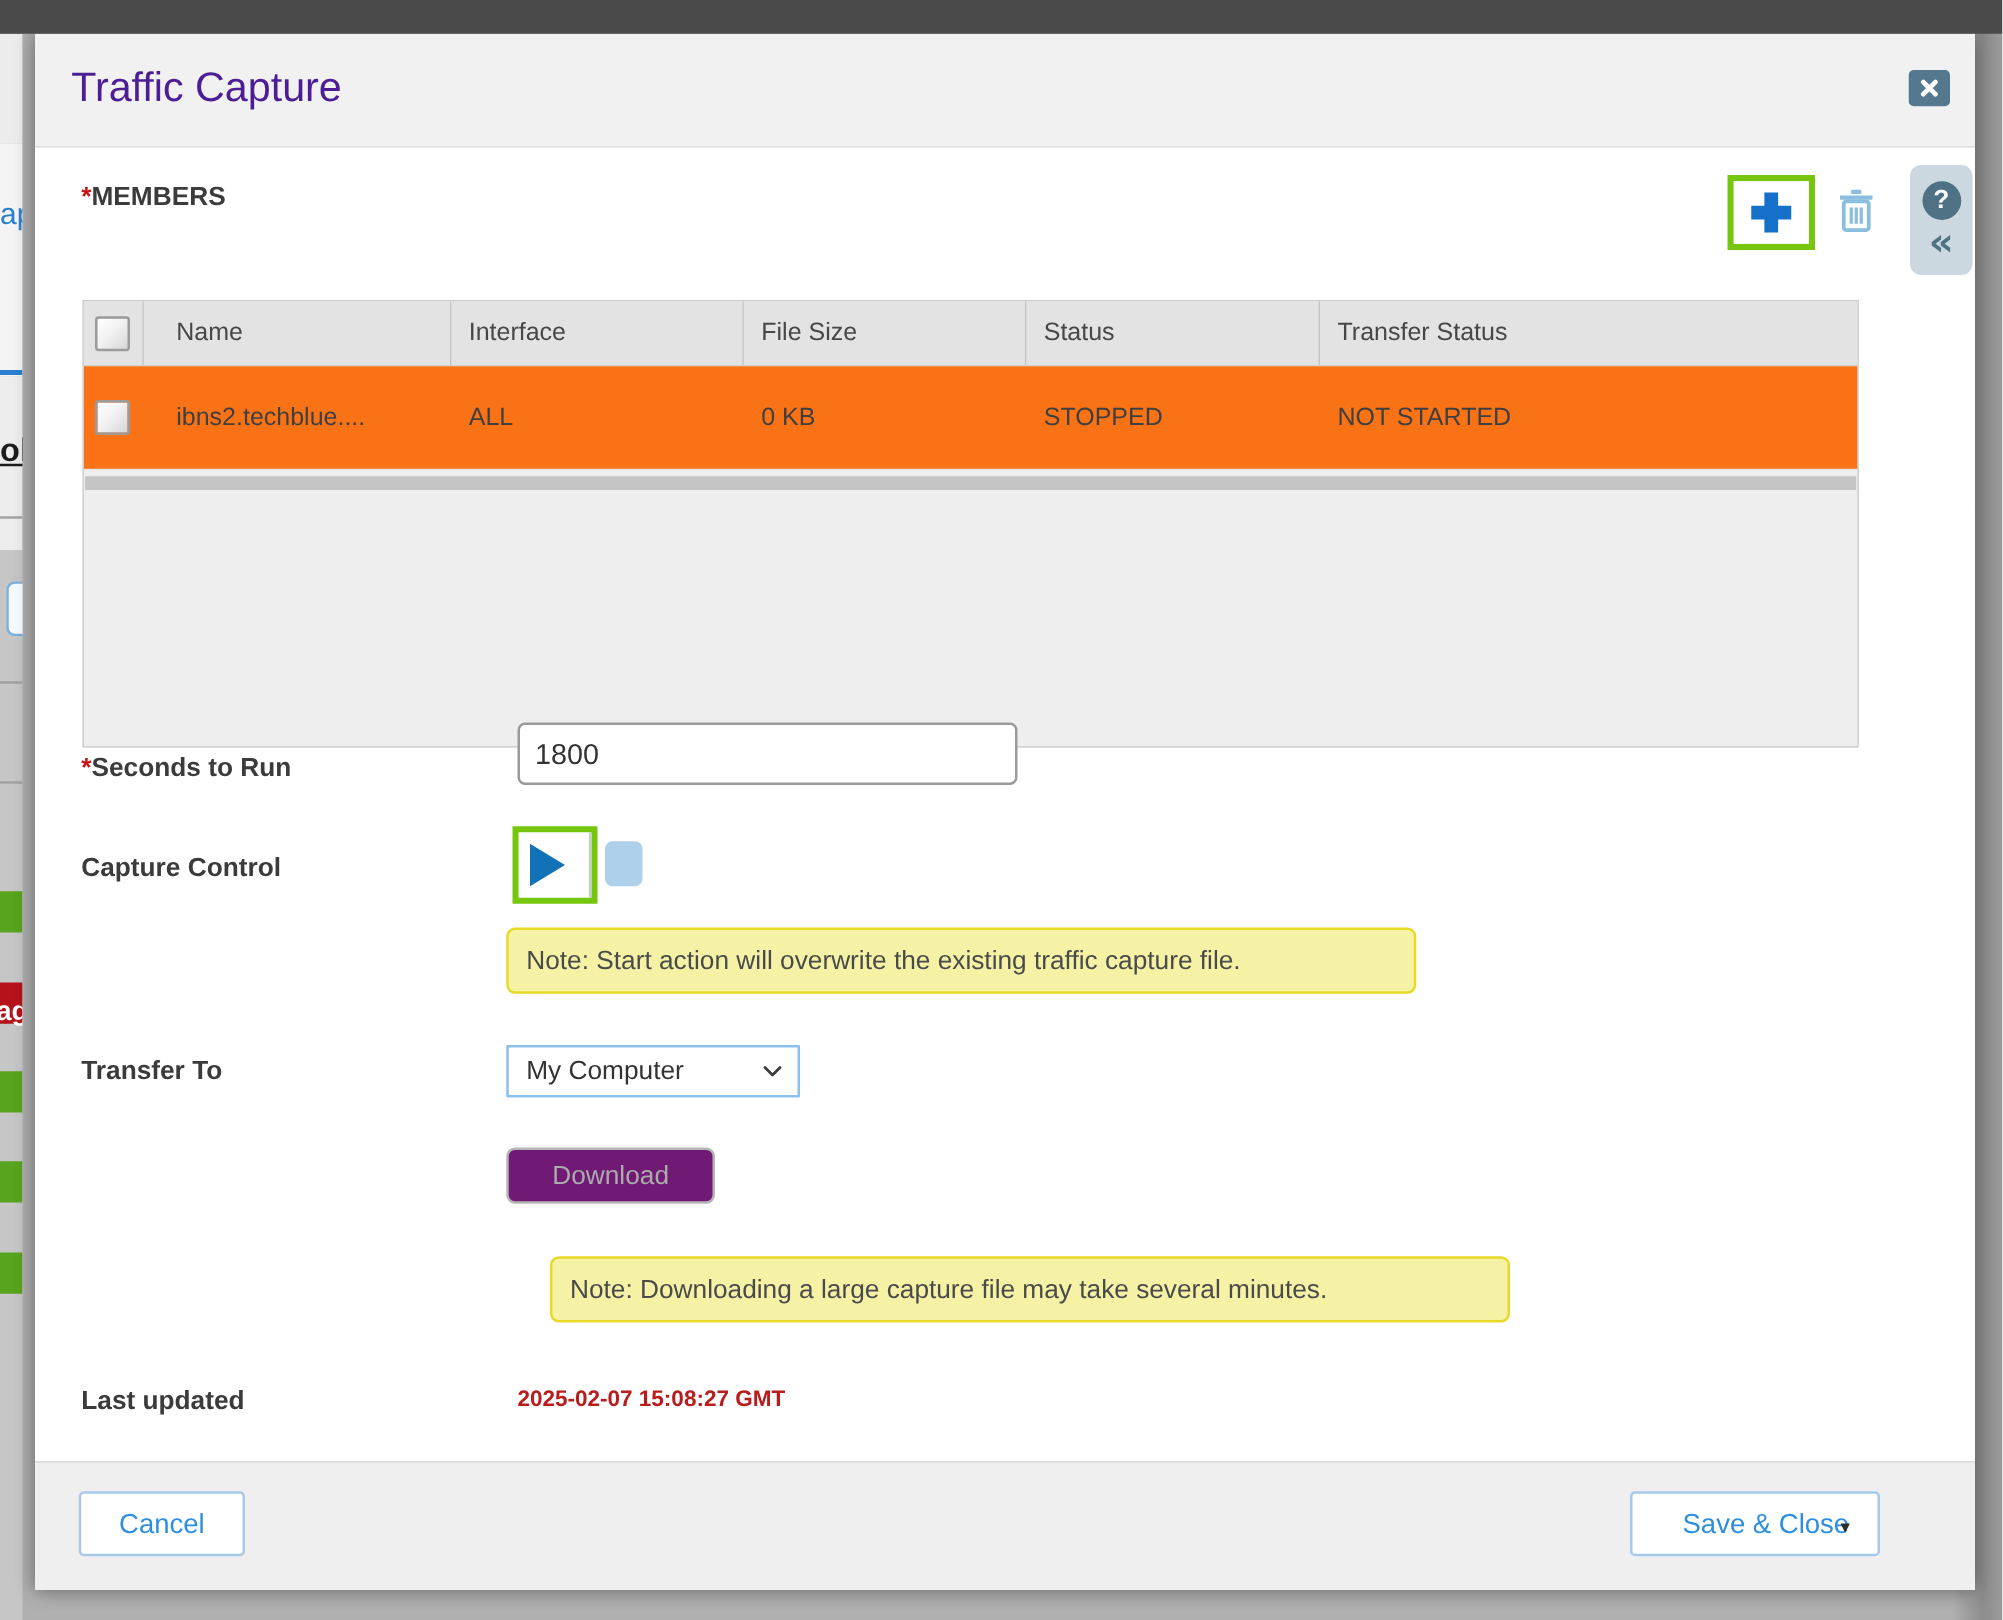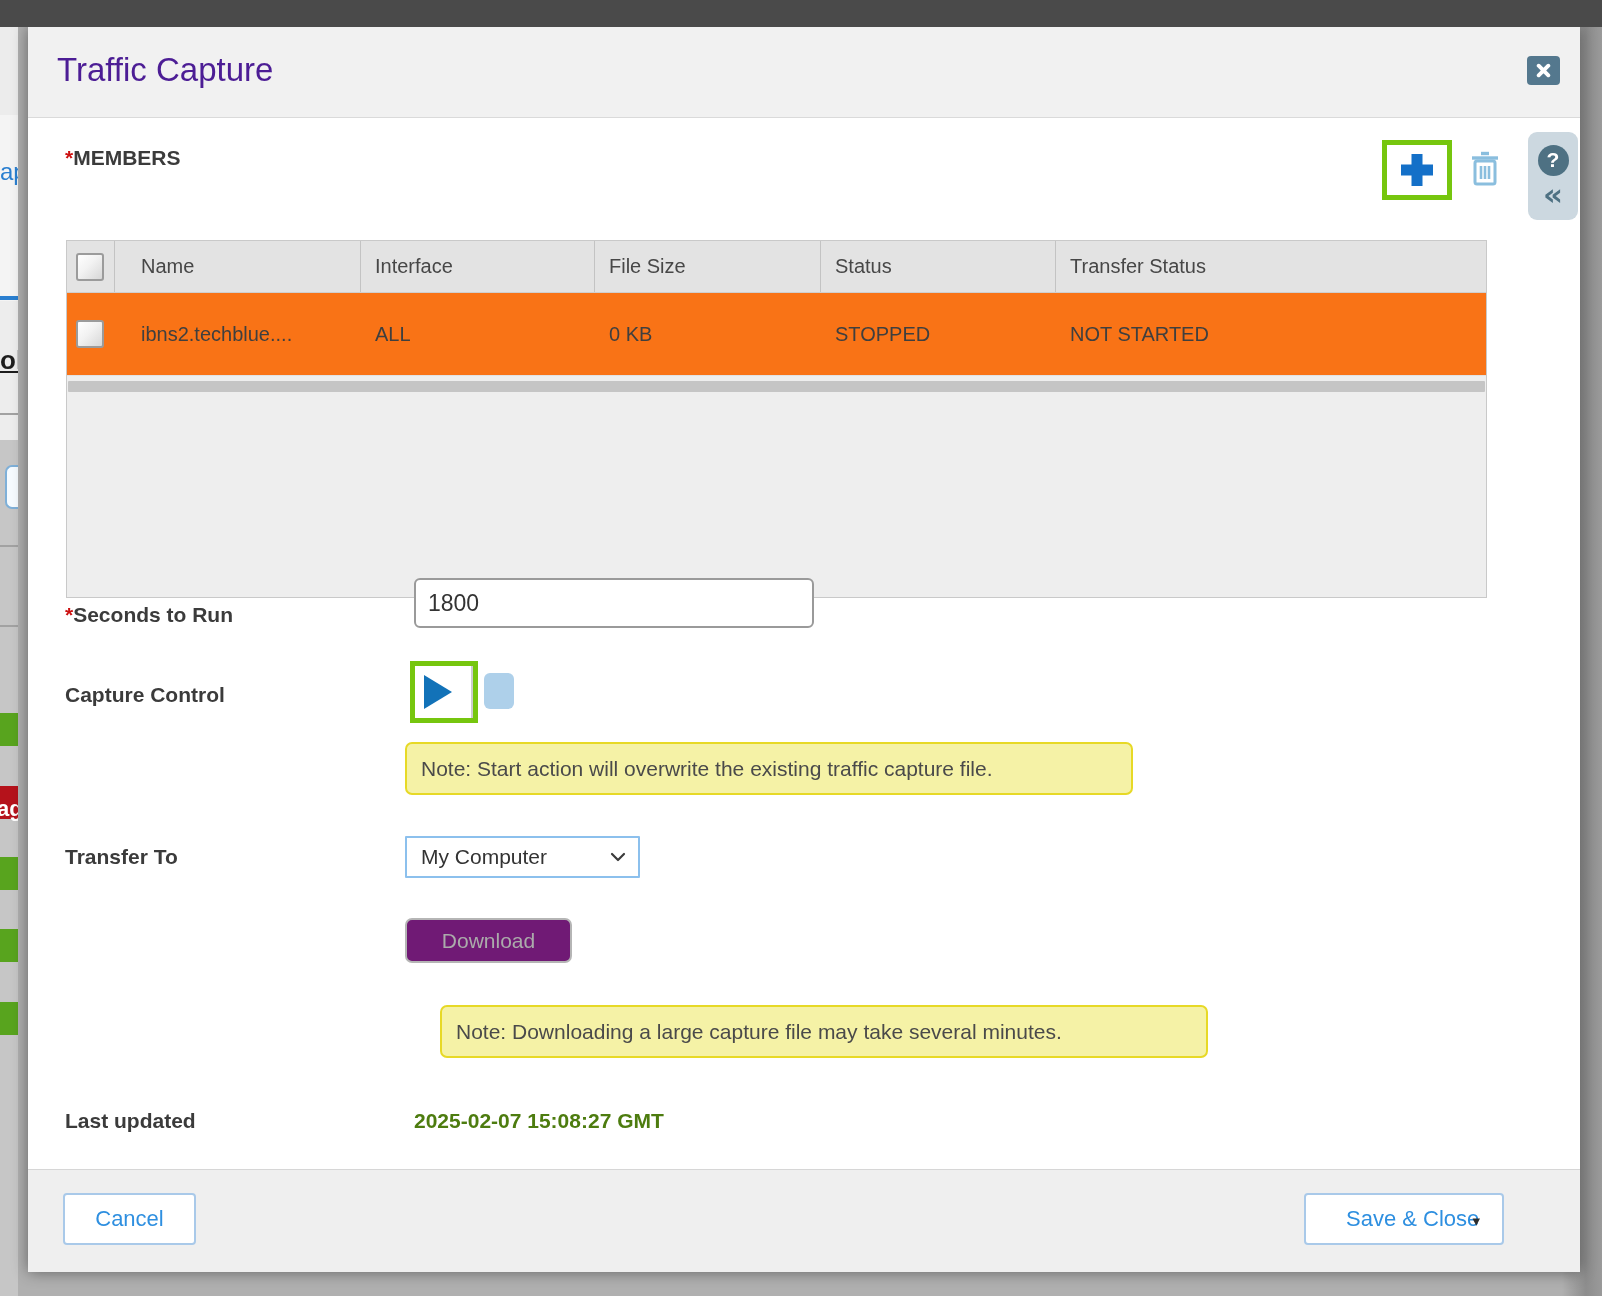--- a/index.html
+++ b/index.html
@@ -68,21 +68,21 @@
   .stop-btn { position:absolute; left:456px; top:646px; width:30px; height:36px; background:#aed0ea; border-radius:6px; cursor:default; }
   .note { position:absolute; background:#f5f2a6; border:2px solid #e7d926; border-radius:7px; height:53px;
           font-size:21px; color:#4a4a4a; display:flex; align-items:center; padding-left:14px; }
   .note1 { left:377px; top:715px; width:728px; }
   .note2 { left:377px; top:978px; width:768px;margin-left:35px; }
   .select { position:absolute; left:377px; top:809px; width:235px; height:42px; background:#fff; border:2px solid #8cc0ed;
             border-radius:1px; display:flex; align-items:center; padding-left:14px; font-size:21px; color:#333; cursor:pointer; }
   .select .chev { margin-left:auto; margin-right:12px; }
   .download-btn { position:absolute; left:377px; top:891px; width:167px; height:45px; background:#701a75; border:2px solid #b5b5b5;
                   border-radius:7px; color:#ababab; font-size:21px; font-family:"Liberation Sans", sans-serif; cursor:default; }
-  .last-updated-value { position:absolute; left:386px; top:1082px; font-size:21px; font-weight:bold; color:#4d7c0f; }
+  .last-updated-value { position:absolute; left:386px; top:1082px; font-size:18px; font-weight:bold; color:#b91c1c; }
   
   .dialog-footer { position:absolute; left:0; top:1142px; width:100%; height:103px; background:#efefef; border-top:1px solid #d6d6d6; }
   .btn-blue { position:absolute; background:#fff; border:2px solid #a9c9e9; border-radius:4px; color:#2e8fe0;
               font-size:22px; font-family:"Liberation Sans", sans-serif; cursor:pointer; }
   .cancel-btn { left:35px; top:23px; width:133px; height:52px; }
   .save-btn { left:1276px; top:23px; width:200px; height:52px; text-align:left; padding-left:40px; }
   .save-caret { position:absolute; right:22px; top:17px; color:#2c2c2c; font-size:15px; font-family:"DejaVu Sans", sans-serif; }
 </style>
 </head>
 <body>

